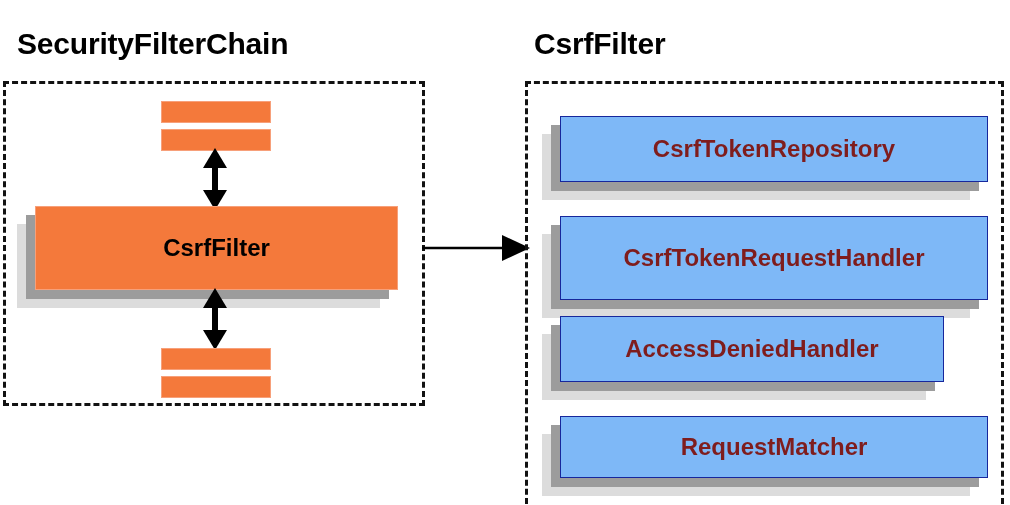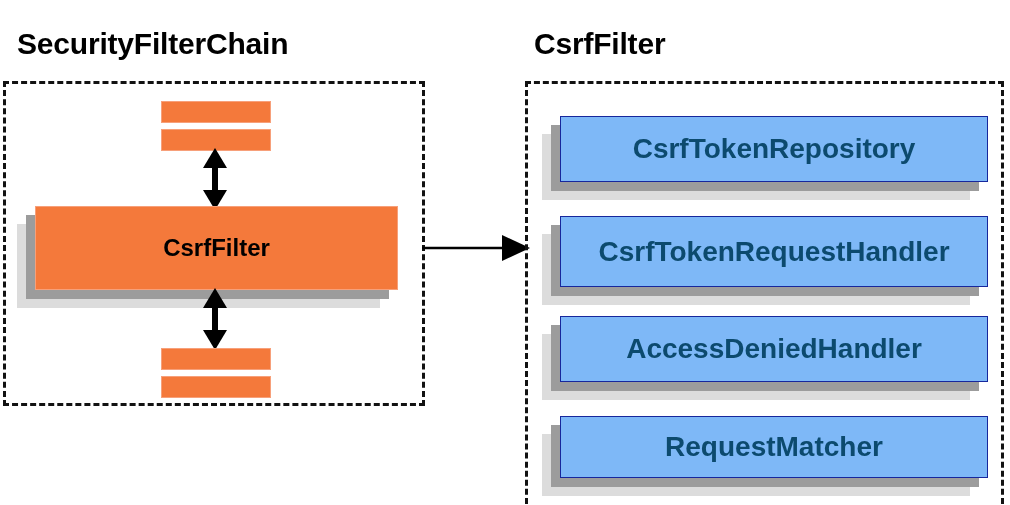--- a/index.html
+++ b/index.html
@@ -96,22 +96,22 @@
   .card-blue {
     background: #7eb8f7;
     border: 1px solid #17279c;
     display: flex;
     align-items: center;
     justify-content: center;
   }
   .card-blue .label {
     font-family: "Liberation Sans", sans-serif;
     font-weight: bold;
-    font-size: 28px;
-    color: #0c4a6e;
+    font-size: 24px;
+    color: #7f1d1d;
     white-space: nowrap;
   }
 
   
   .arrow-svg {
     position: absolute;
     overflow: visible;
   }
 </style>
 </head>
@@ -159,29 +159,29 @@
   <div class="panel" id="panel-right"></div>
 
   <div class="stack" style="left:560px; top:93px; width:428px; height:66px;">
     <div class="sh-light"></div>
     <div class="sh-dark"></div>
     <div class="card card-blue">
       <span class="label">CsrfTokenRepository</span>
     </div>
   </div>
 
-  <div class="stack" style="left:560px; top:193px; width:428px; height:71px;">
+  <div class="stack" style="left:560px; top:193px; width:428px; height:84px;">
     <div class="sh-light"></div>
     <div class="sh-dark"></div>
     <div class="card card-blue">
       <span class="label">CsrfTokenRequestHandler</span>
     </div>
   </div>
 
-  <div class="stack" style="left:560px; top:293px; width:428px; height:66px;">
+  <div class="stack" style="left:560px; top:293px; width:384px; height:66px;">
     <div class="sh-light"></div>
     <div class="sh-dark"></div>
     <div class="card card-blue">
       <span class="label">AccessDeniedHandler</span>
     </div>
   </div>
 
   <div class="stack" style="left:560px; top:393px; width:428px; height:62px;">
     <div class="sh-light"></div>
     <div class="sh-dark"></div>

